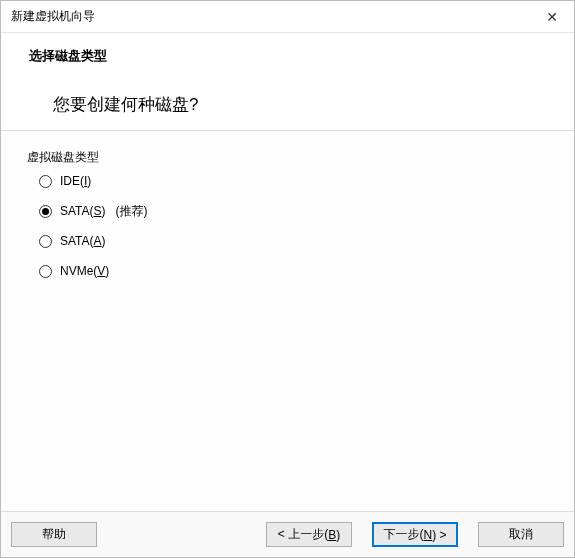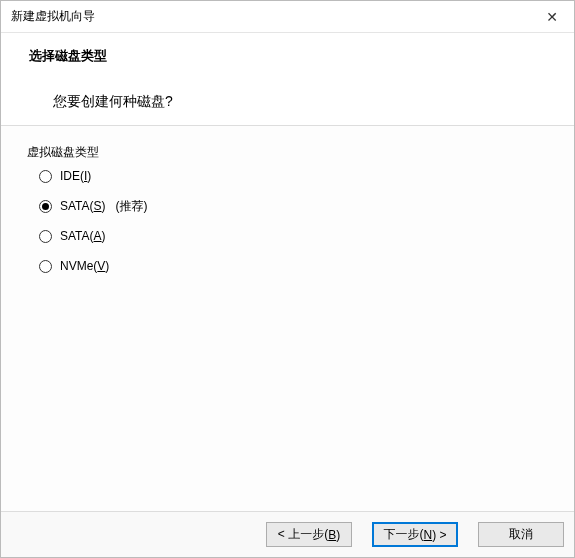--- a/index.html
+++ b/index.html
@@ -44,21 +44,21 @@
     padding: 14px 10px 14px 28px;
     border-bottom: 1px solid #ddd;
     background: #fff;
   }
   .header .heading {
     font-size: 13px;
     font-weight: bold;
     margin-bottom: 13px;
   }
   .header .subheading {
-    font-size: 14px;
+    font-size: 17px;
     margin-left: 24px;
     color: #000;
     margin-top: 28px;
   }
   .content {
     flex: 1;
     padding: 18px 16px 10px 26px;
     background: #fdfdfd;
   }
   .group-label {
@@ -176,20 +176,23 @@
         <span class="radio"></span>
         <span class="radio-label">
           <span>NVMe(</span><span class="mn">V</span><span>)</span>
         </span>
       </div>
 
     </div>
   </div>
 
   <div class="footer">
+    <button class="btn help">
+      <span>帮助</span>
+    </button>
     <span class="spacer"></span>
     <button class="btn">
       <span>&lt; 上一步(</span>
         <span class="mn">B</span>
         <span>)</span>
     </button>
     <button class="btn default">
       <span>下一步(</span>
         <span class="mn">N</span>
         <span>) &gt;</span>

